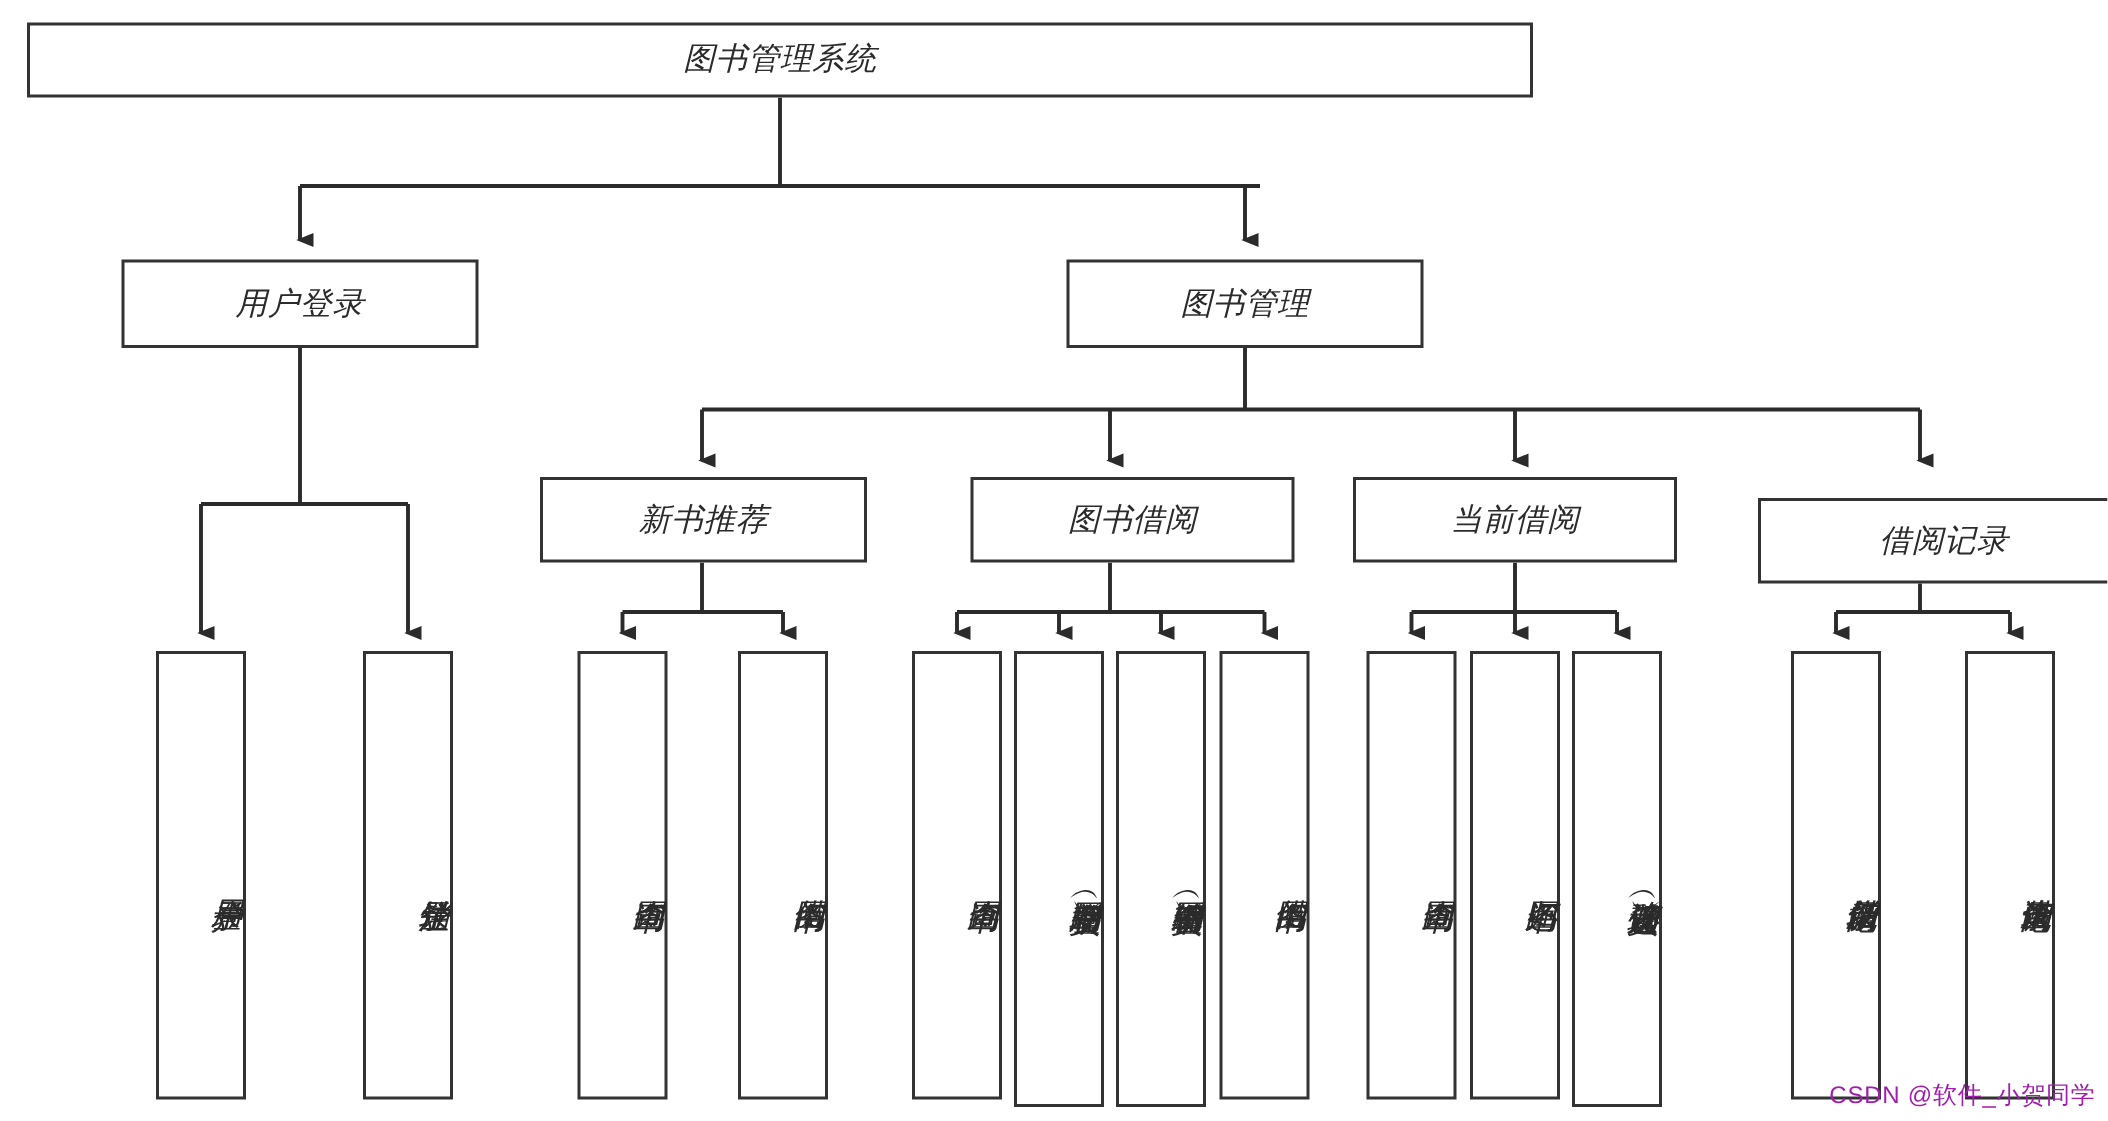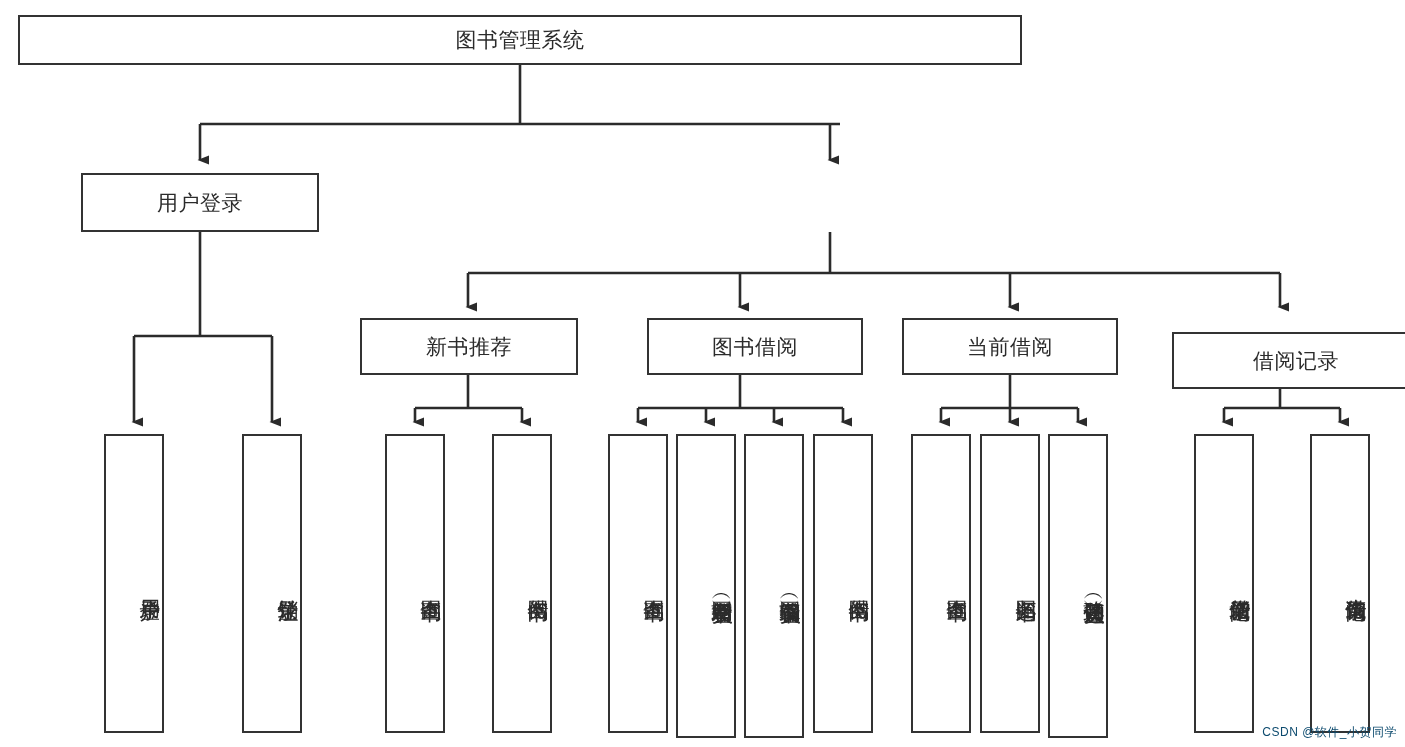--- a/index.html
+++ b/index.html
@@ -29,20 +29,21 @@
     position: absolute;
     box-sizing: border-box;
     border: 2px solid #333333;
     background: #ffffff;
     color: #2b2b2b;
     display: flex;
     align-items: center;
     justify-content: center;
     text-align: center;
     letter-spacing: 0.5px;
+    font-style: italic;
   }
   .node.horiz {
     font-size: 21px;
     line-height: 1.2;
   }
   .node.vert {
     writing-mode: vertical-rl;
     text-orientation: upright;
     font-size: 21px;
     line-height: 1.18;
@@ -53,22 +54,22 @@
     white-space: nowrap;
   }
   .node.vert .vtext {
     writing-mode: vertical-rl;
     text-orientation: upright;
   }
   .watermark {
     position: absolute;
     right: 8px;
     bottom: 6px;
-    font-size: 12px;
-    color: #0c4a6e;
+    font-size: 16px;
+    color: #a21caf;
     letter-spacing: 0.5px;
     white-space: nowrap;
   }
 </style>
 </head>
 <body>
 
 <div id="canvas">
 
   <svg class="edges" viewBox="0 0 1405 747">
@@ -122,20 +123,23 @@
   </svg>
 
   <div class="node horiz" style="left:18px; top:15px; width:1004px; height:50px;">
     <span>图书管理系统</span>
   </div>
 
   <div class="node horiz" style="left:81px; top:173px; width:238px; height:59px;">
     <span>用户登录</span>
   </div>
 
+  <div class="node horiz" style="left:711px; top:173px; width:238px; height:59px;">
+    <span>图书管理</span>
+  </div>
 
   <div class="node horiz" style="left:360px; top:318px; width:218px; height:57px;">
     <span>新书推荐</span>
   </div>
 
   <div class="node horiz" style="left:647px; top:318px; width:216px; height:57px;">
     <span>图书借阅</span>
   </div>
 
   <div class="node horiz" style="left:902px; top:318px; width:216px; height:57px;text-align:center;">

